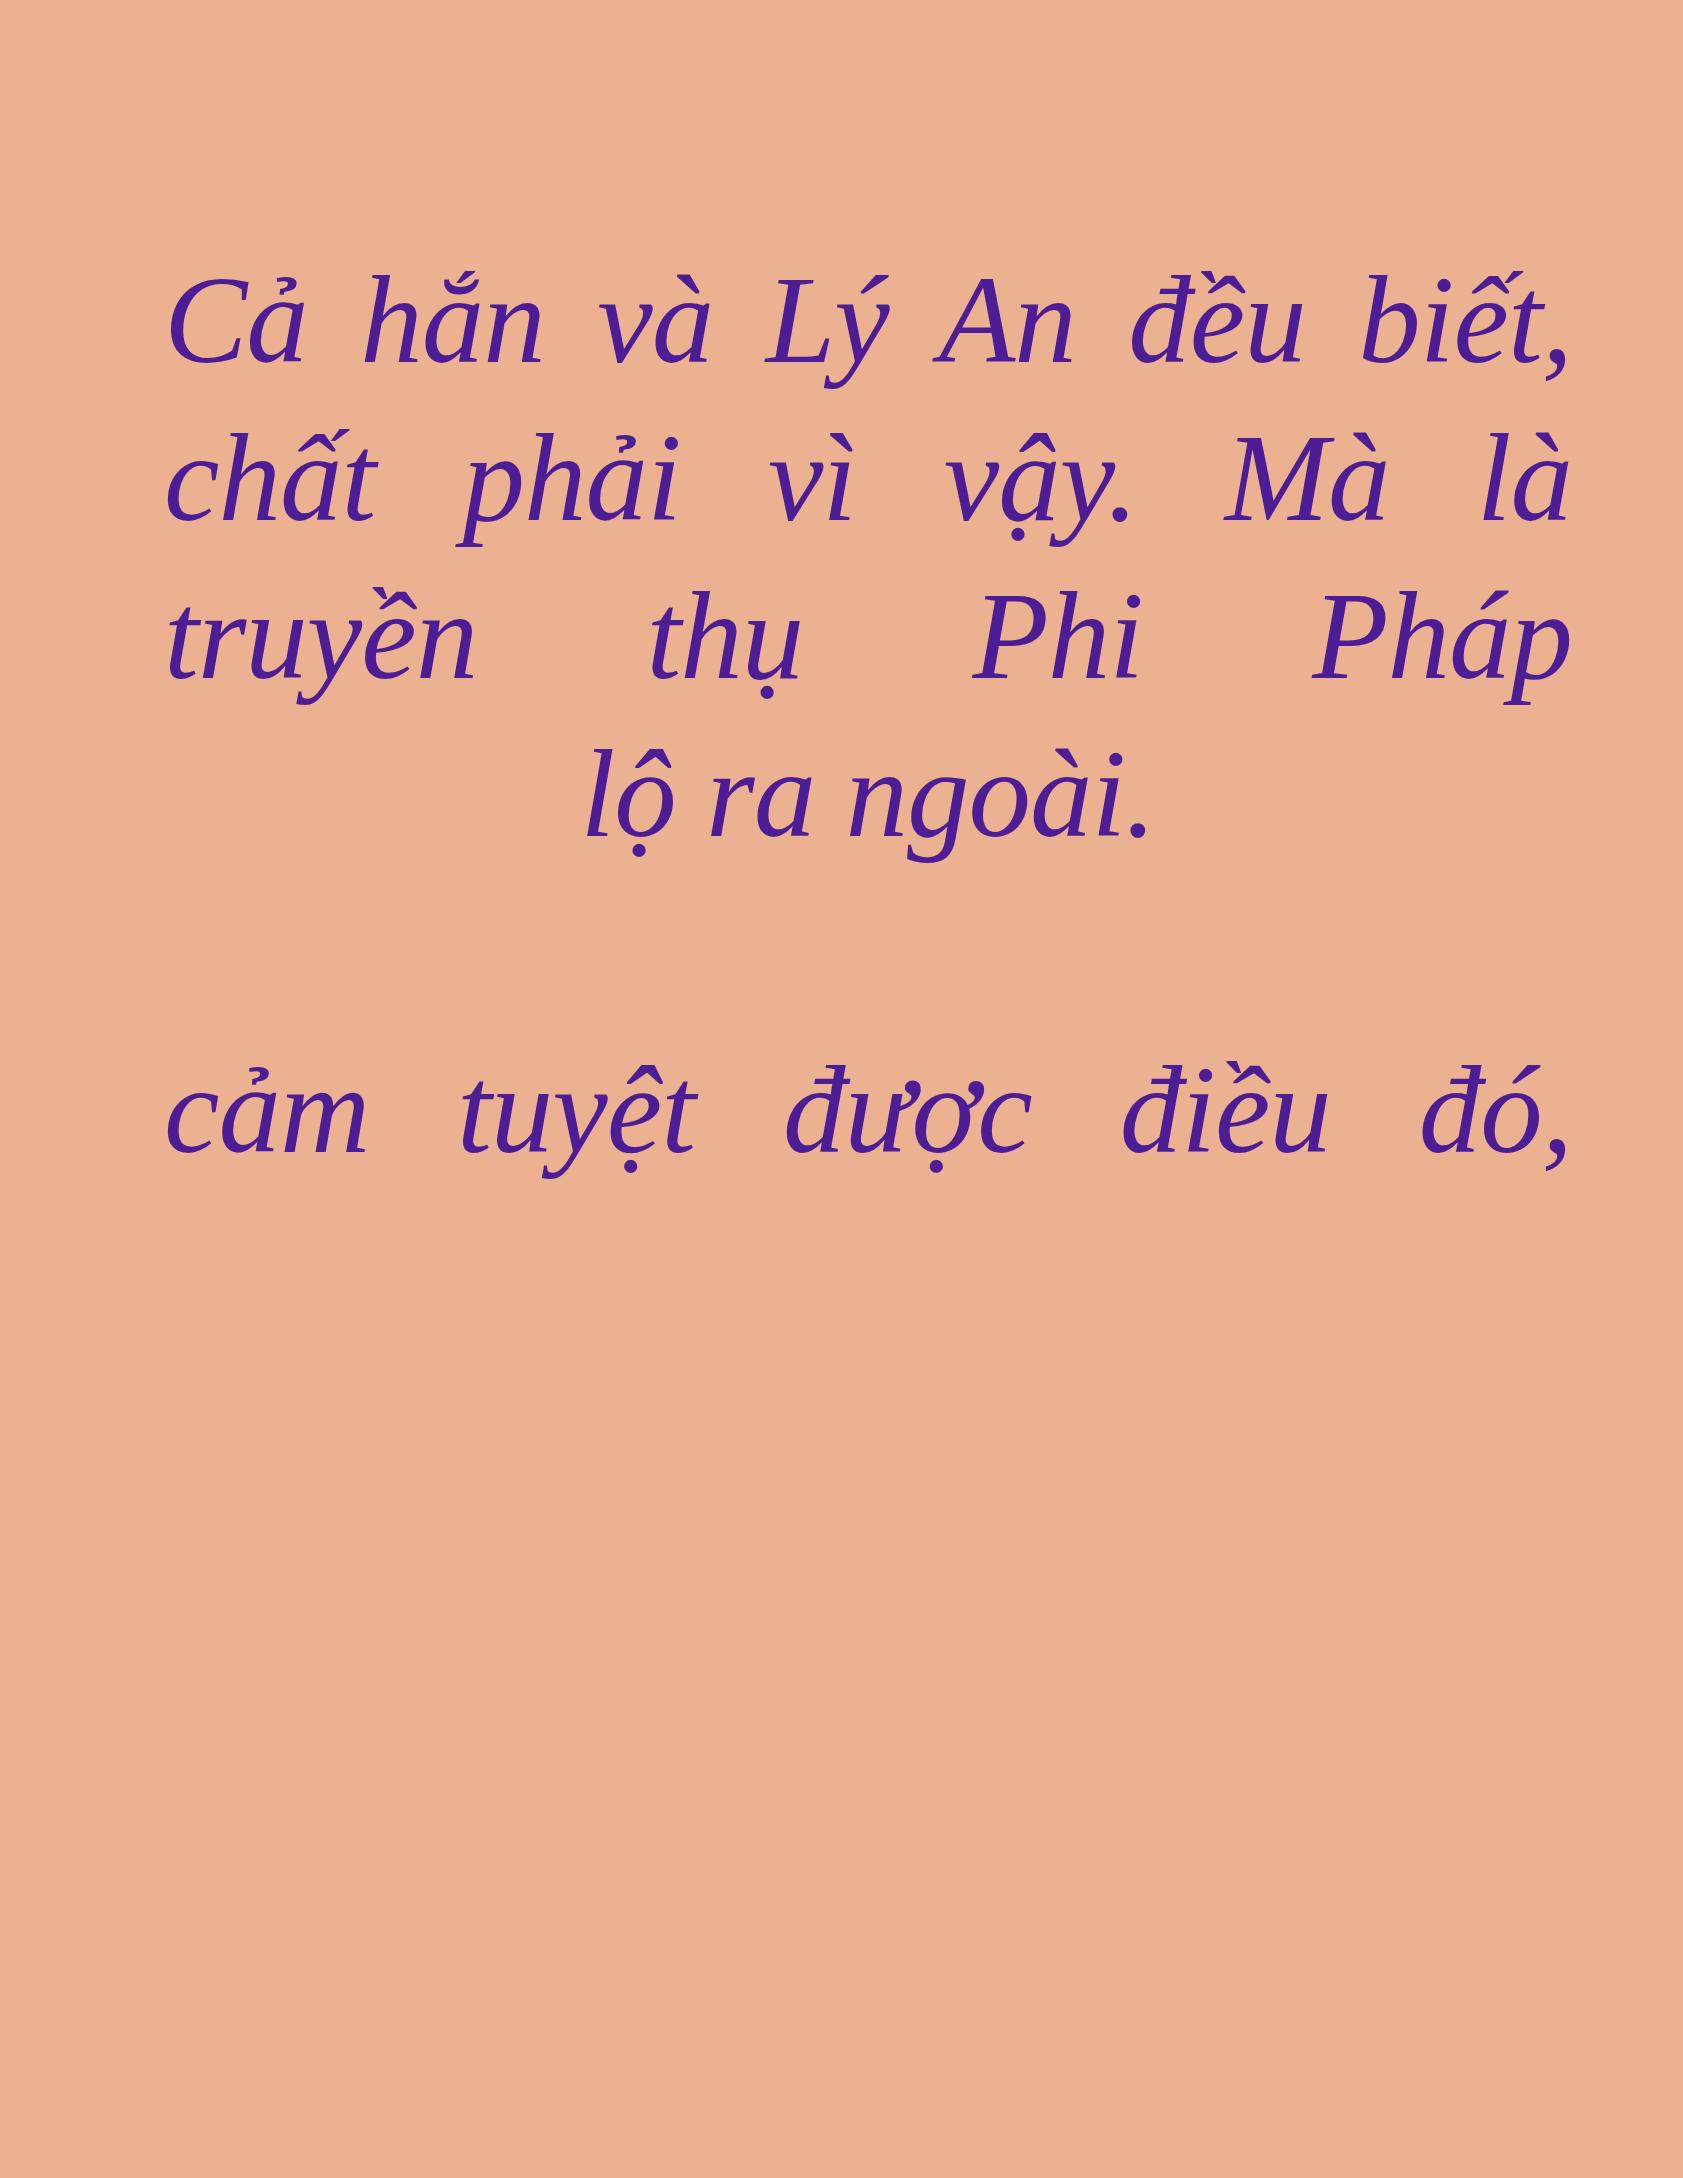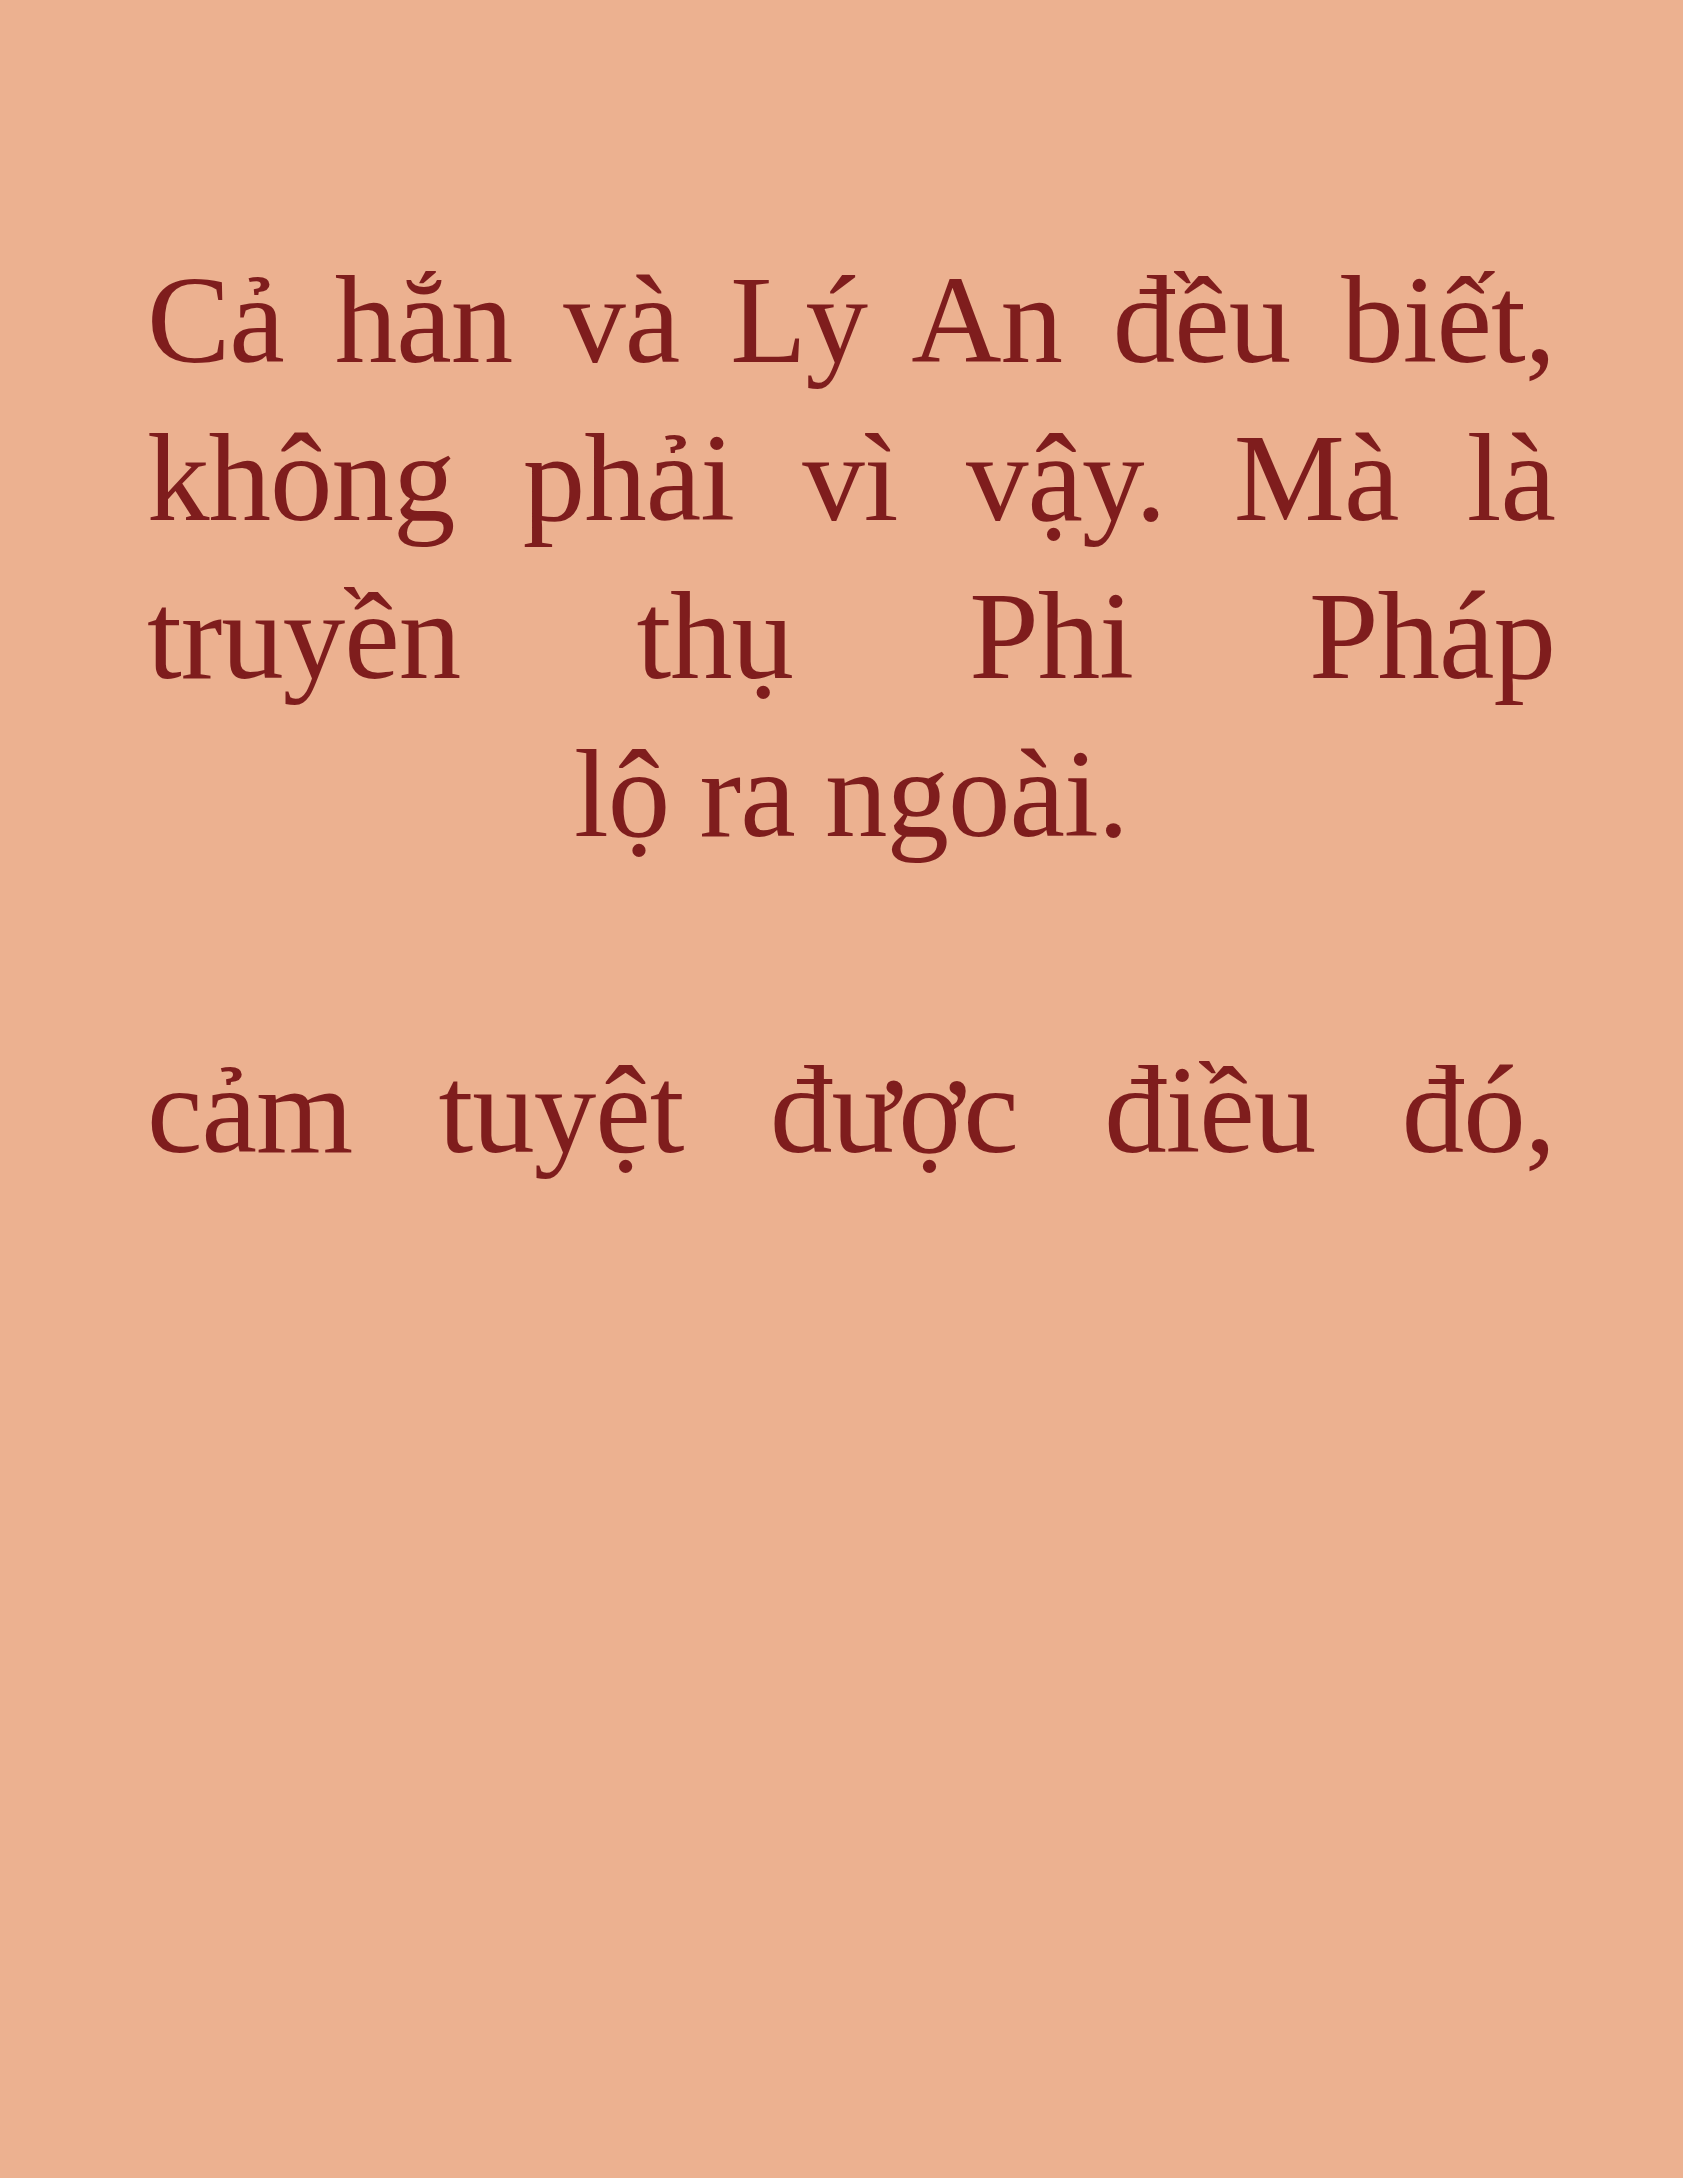--- a/index.html
+++ b/index.html
@@ -10,26 +10,27 @@
     position: relative;
     width: 1683px;
     height: 2178px;
     background: #ECB190;
     overflow: hidden;
     font-family: "Liberation Serif", "DejaVu Serif", serif;
   }
   .text-block {
     position: absolute;
     top: 241px;
-    left: 147px;
+    left: 164px;
     width: 1408px;
-    color: #7f1d1d;
+    color: #4c1d95;
     font-size: 125px;
     line-height: 158px;
     letter-spacing: -1px;
+    font-style: italic;
   }
   .paragraph {
     margin: 0;
   }
   .paragraph + .paragraph {
     margin-top: 158px;
   }
   .line {
     text-align: center;
     white-space: normal;
@@ -39,21 +40,21 @@
     text-align-last: justify;
   }
 </style>
 </head>
 <body>
 
 <div class="page">
   <div class="text-block">
     <div class="paragraph">
       <div class="line justified">Cả hắn và Lý An đều biết,</div>
-      <div class="line justified">không phải vì vậy. Mà là</div>
+      <div class="line justified">chất phải vì vậy. Mà là</div>
       <div class="line justified">truyền thụ Phi Pháp</div>
       <div class="line">lộ ra ngoài.</div>
     </div>
     <div class="paragraph">
       <div class="line justified">cảm tuyệt được điều đó,</div>
     </div>
   </div>
 </div>
 
 

